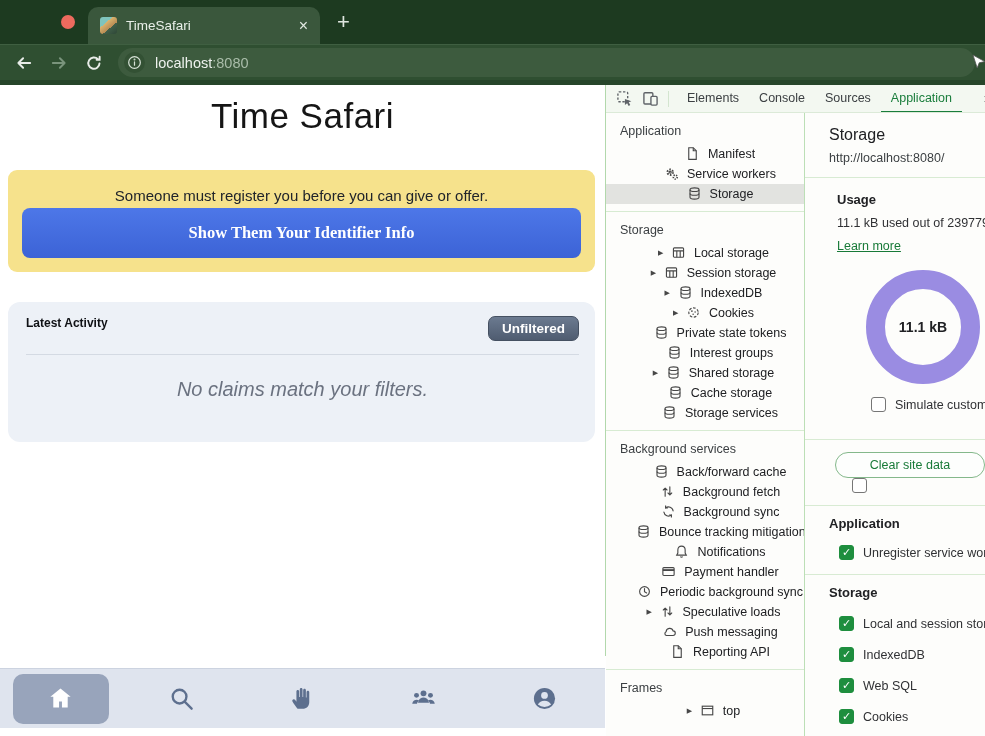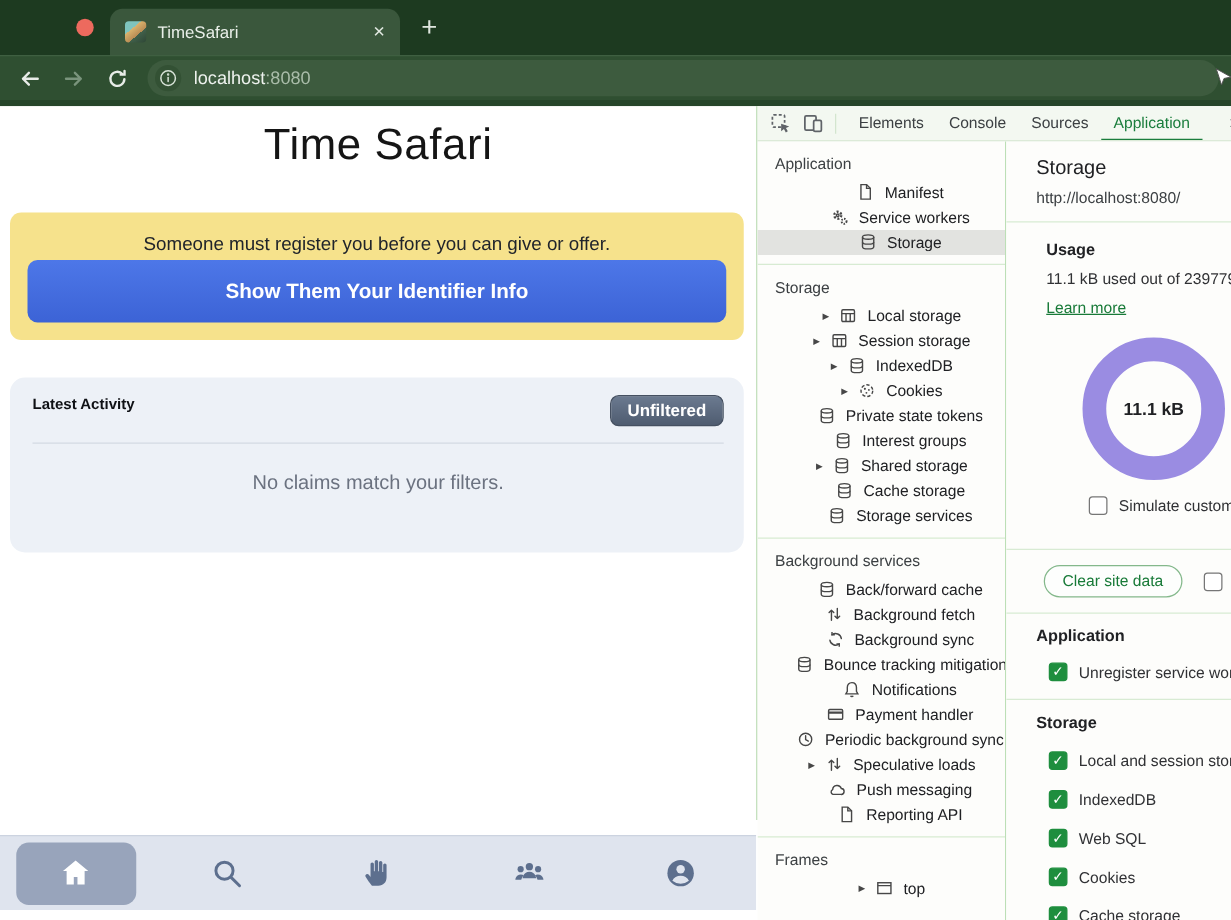--- a/index.html
+++ b/index.html
@@ -34,30 +34,30 @@
   .url .port { color:#a9bca9; }
   .cursor { position:absolute; left:972px; top:54px; }
 
   
   .page { position:absolute; top:85px; left:0; width:605px; height:651px; background:#fff; overflow:hidden; }
   .page-title { margin-top:11px; text-align:center; font-size:35px; font-weight:400; color:#151515; letter-spacing:.5px; }
   .alert { position:absolute; left:8px; right:10px; top:85px; height:102px; background:#f6e28c; border-radius:9px; }
   .alert-msg { margin-top:17px; text-align:center; font-size:15px; color:#20242b; }
   .alert-btn { position:absolute; left:14px; right:14px; top:38px; height:50px; border:none;
                background:linear-gradient(#4d77e8,#3c63d6); border-radius:8px; color:#fff;
-               font-family:Liberation Sans, sans-serif; font-size:16.5px; font-weight:bold; }
+               font-family:Liberation Serif, serif; font-size:16.5px; font-weight:bold; }
   .activity { position:absolute; left:8px; right:10px; top:217px; height:140px; background:#edf1f7;
               border-radius:12px; padding:14px 16px 0 18px; }
   .activity-head { display:flex; align-items:flex-start; }
   .activity-title { font-size:12px; font-weight:800; color:#0f1115; }
   .filter-btn { margin-left:auto; border:1px solid #455061; border-radius:7px; padding:4px 13px;
                 background:linear-gradient(#6b7a90,#4f5c70); color:#fff; font-family:inherit;
                 font-size:13.5px; font-weight:bold; }
   .activity-hr { height:1px; background:#d4dae3; margin-top:13px; }
-  .activity-empty { margin-top:23px; text-align:center; font-size:16px; color:#6b7280; }
+  .activity-empty { margin-top:23px; text-align:center; font-style:italic; font-size:20px; color:#6b7280; }
 
   .bottom-nav { position:absolute; left:0; right:0; top:583px; height:60px; background:#dfe4ee;
                 border-top:1px solid #ccd3e0; display:flex; }
   .nav-slot { flex:1; display:flex; align-items:center; justify-content:center; }
   .nav-btn { display:flex; align-items:center; justify-content:center; color:#5d6f8e; }
   .nav-btn .icn svg { width:27px; height:27px; display:block; }
   .nav-btn.active { width:96px; height:50px; background:#98a4bb; border-radius:10px; color:#fff; }
 
   
   .devtools { position:absolute; top:85px; left:605px; width:380px; height:571px; background:#fcfdf9;
@@ -97,21 +97,21 @@
   .donut-wrap { position:relative; width:114px; height:114px; margin:17px 0 0 29px; }
   .donut { width:114px; height:114px; border:19px solid #9a8ce2; border-radius:50%; }
   .donut-label { position:absolute; inset:0; display:flex; align-items:center; justify-content:center;
                  font-size:14px; font-weight:bold; color:#202124; }
   .chk-row { display:flex; align-items:center; gap:9px; }
   .chk { width:15px; height:15px; border:1px solid #767676; border-radius:3px; background:#fff;
          display:flex; align-items:center; justify-content:center; flex:none; }
   .chk.checked { background:#1e8e3e; border-color:#1e8e3e; color:#fff; font-size:11px; }
   .chk.checked::after { content:"✓"; }
   .simulate-row { margin:13px 0 27px 34px; }
-  .clear-row { display:flex; padding:12px 0 12px 30px; }
+  .clear-row { display:flex; padding:12px 0 12px 30px;flex-direction:column; }
   .clear-btn { border:1px solid #84b88b; background:#fdfefd; color:#187a38; border-radius:13px;
                padding:5px 14px; font-family:inherit; font-size:12.5px; }
   .include-row { margin-left:17px; }
   .panel-sec { padding:10px 0 14px 24px; }
   .panel-sec .chk-row { margin-top:14px; margin-left:10px; }
   .storage-sec .chk-row { margin-top:16px; }
 </style>
 </head>
 <body>
 

